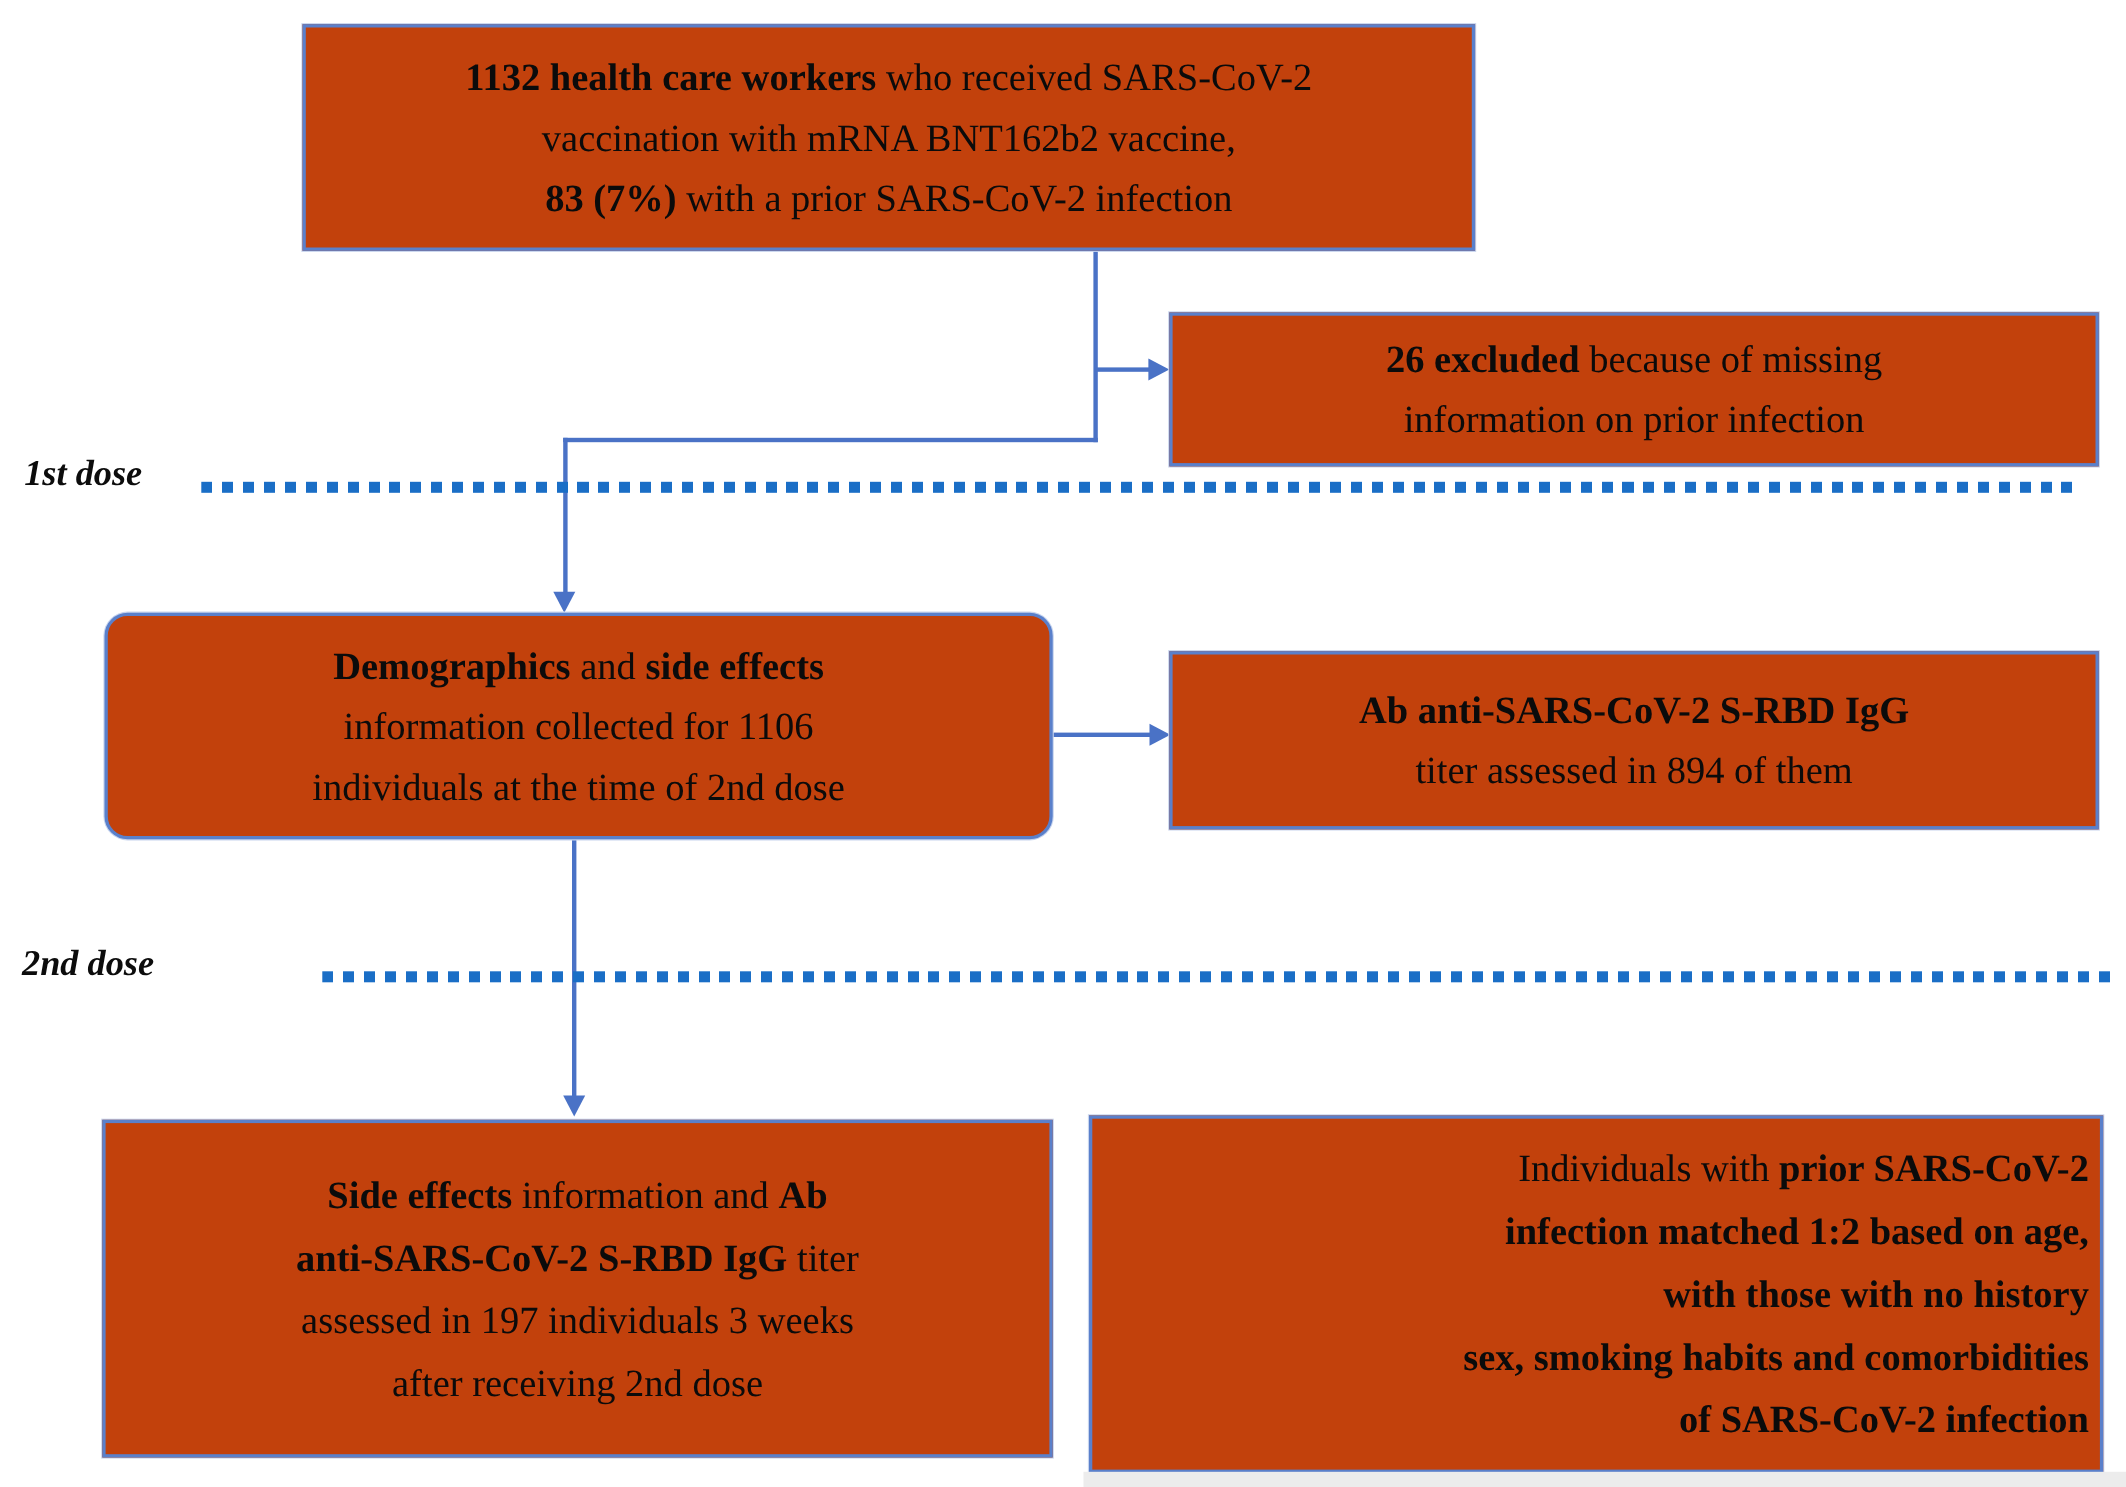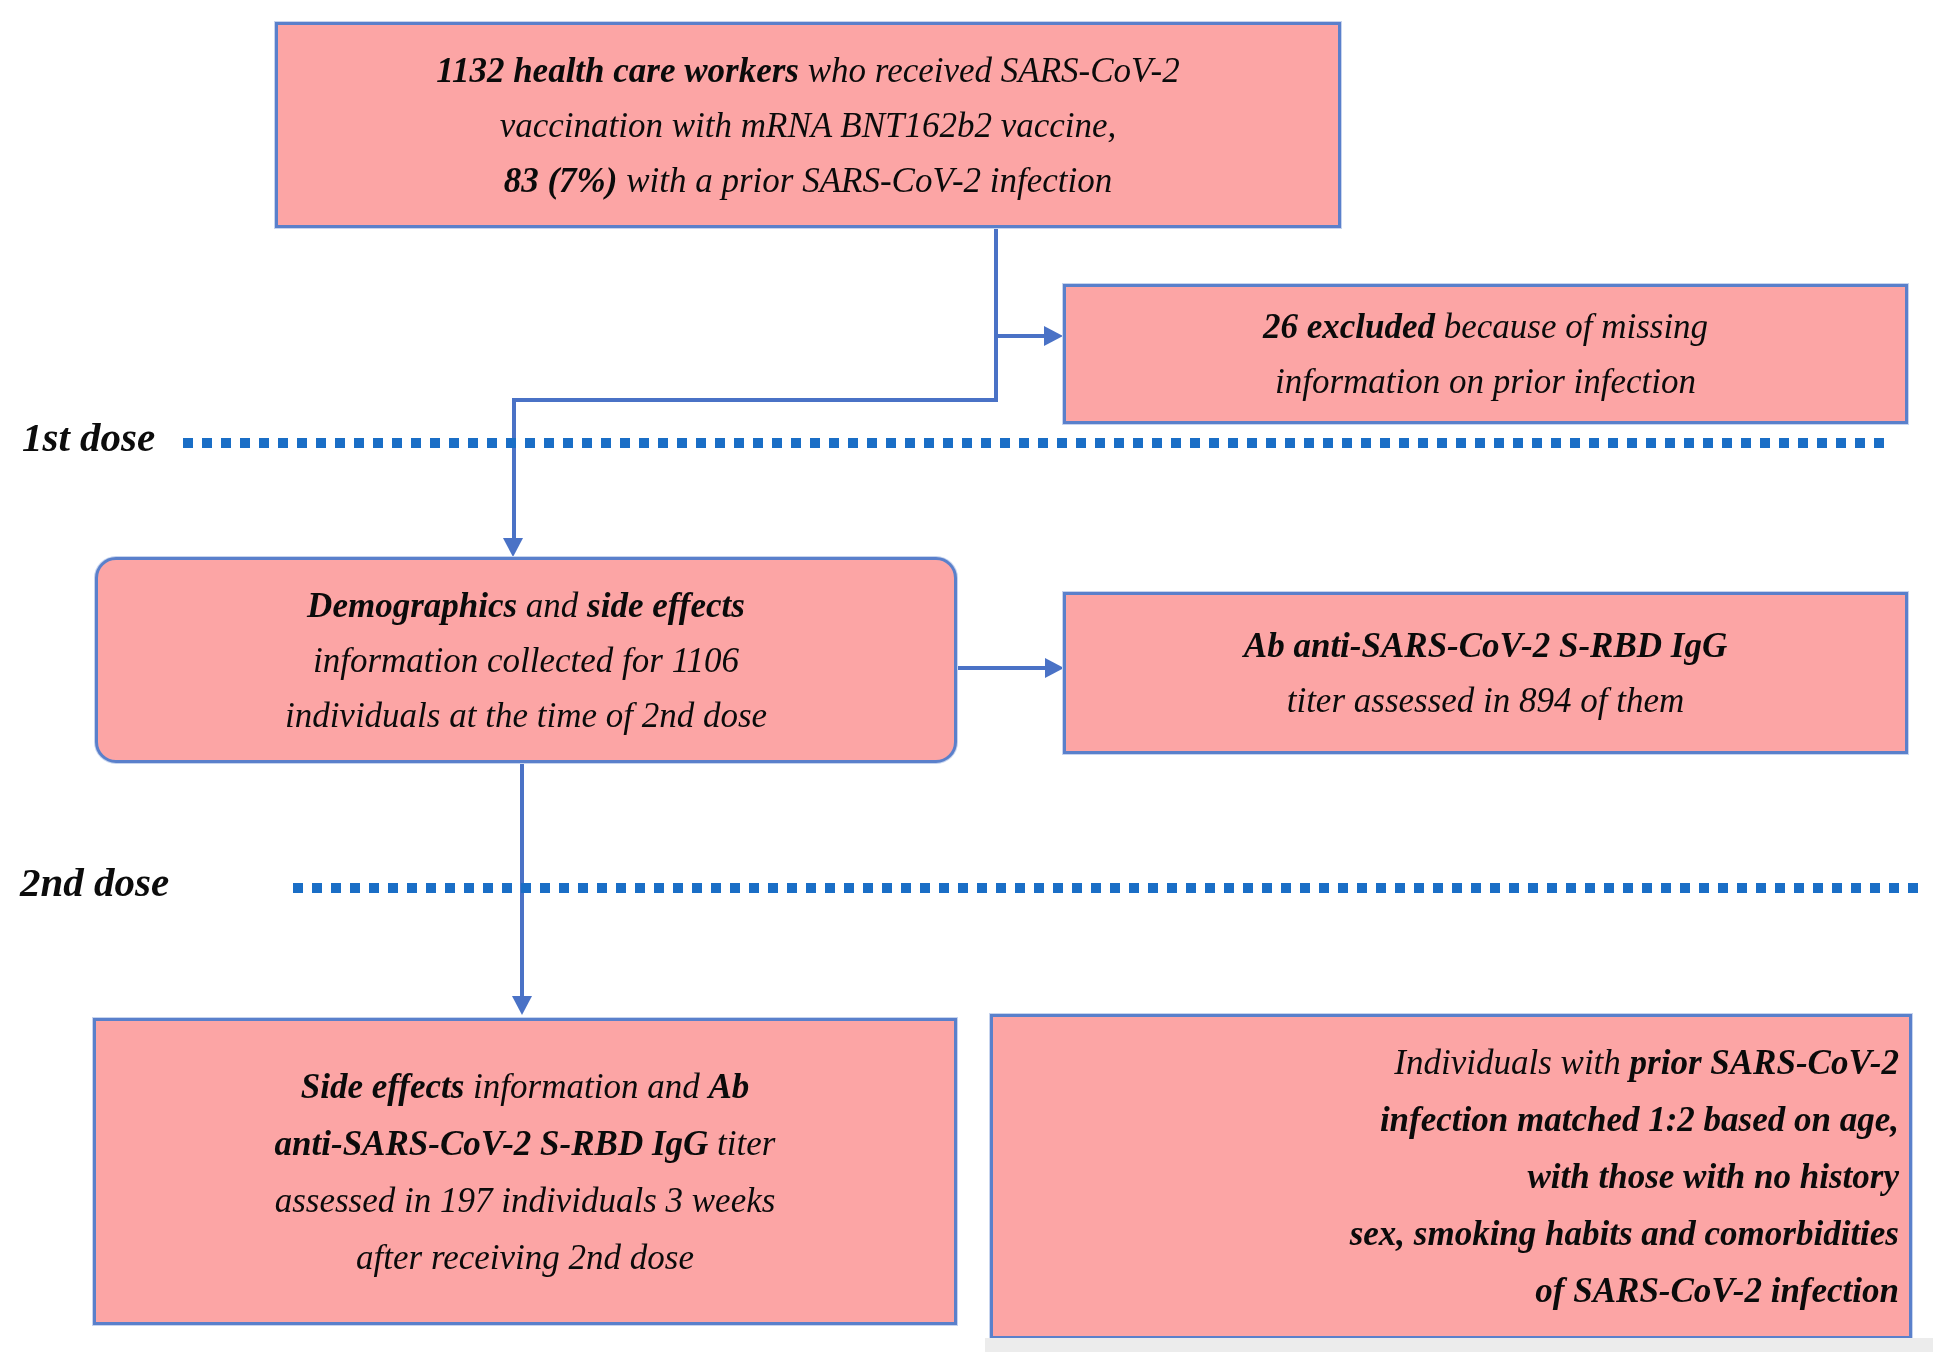--- a/index.html
+++ b/index.html
@@ -16,27 +16,26 @@
     background:#ffffff;
     font-family:"Liberation Serif", serif;
     color:var(--ink);
     overflow:hidden;
   }
   
   .box{
     position:absolute;
     border:3px solid var(--box-border);
     box-shadow:0 0 0 1px var(--box-halo);
-    background:#fca5a5;
+    background:#c2410c;
     display:flex;flex-direction:column;justify-content:center;
     text-align:center;
     font-size:35px;line-height:55px;
     box-sizing:border-box;
     padding:4px 10px;
-    font-style:italic;
   }
   .box .b, .b{font-weight:700;}
   .box-cohort      {left:275px; top:22px;   width:1066px; height:206px;}
   .box-excluded    {left:1063px;top:284px;  width:845px;  height:140px;}
   .box-demographics{left:95px;  top:557px;  width:862px;  height:206px;border-radius:21px;}
   .box-abtiter     {left:1063px;top:592px;  width:845px;  height:162px;}
   .box-sideeffects {left:93px;  top:1018px; width:864px;  height:307px; line-height:57px;}
   .box-matched     {left:990px; top:1014px; width:922px;  height:325px; line-height:57px;align-items:flex-end;}
   
   .line{position:absolute;background:var(--conn);}
@@ -55,21 +54,21 @@
   .ah-side    {left:512px; top:996px;}
   
   .dotted{
     position:absolute;height:10px;
     background-image:repeating-linear-gradient(90deg,var(--dot) 0 10px,transparent 10px 19px);
   }
   .dotted-1{left:183px;top:438px;width:1707px;}
   .dotted-2{left:293px;top:883px;width:1628px;}
   .dose-label{
     position:absolute;
-    font-size:41px;font-weight:700;font-style:italic;
+    font-size:33px;font-weight:700;font-style:italic;
     color:#0c0c0c;white-space:nowrap;
   }
   .dose-1{left:22px;top:413px;}
   .dose-2{left:20px;top:858px;}
   .edge-strip{position:absolute;left:985px;top:1338px;width:948px;height:14px;background:#ececec;}
 </style>
 </head>
 <body>
 
 <div class="canvas">

